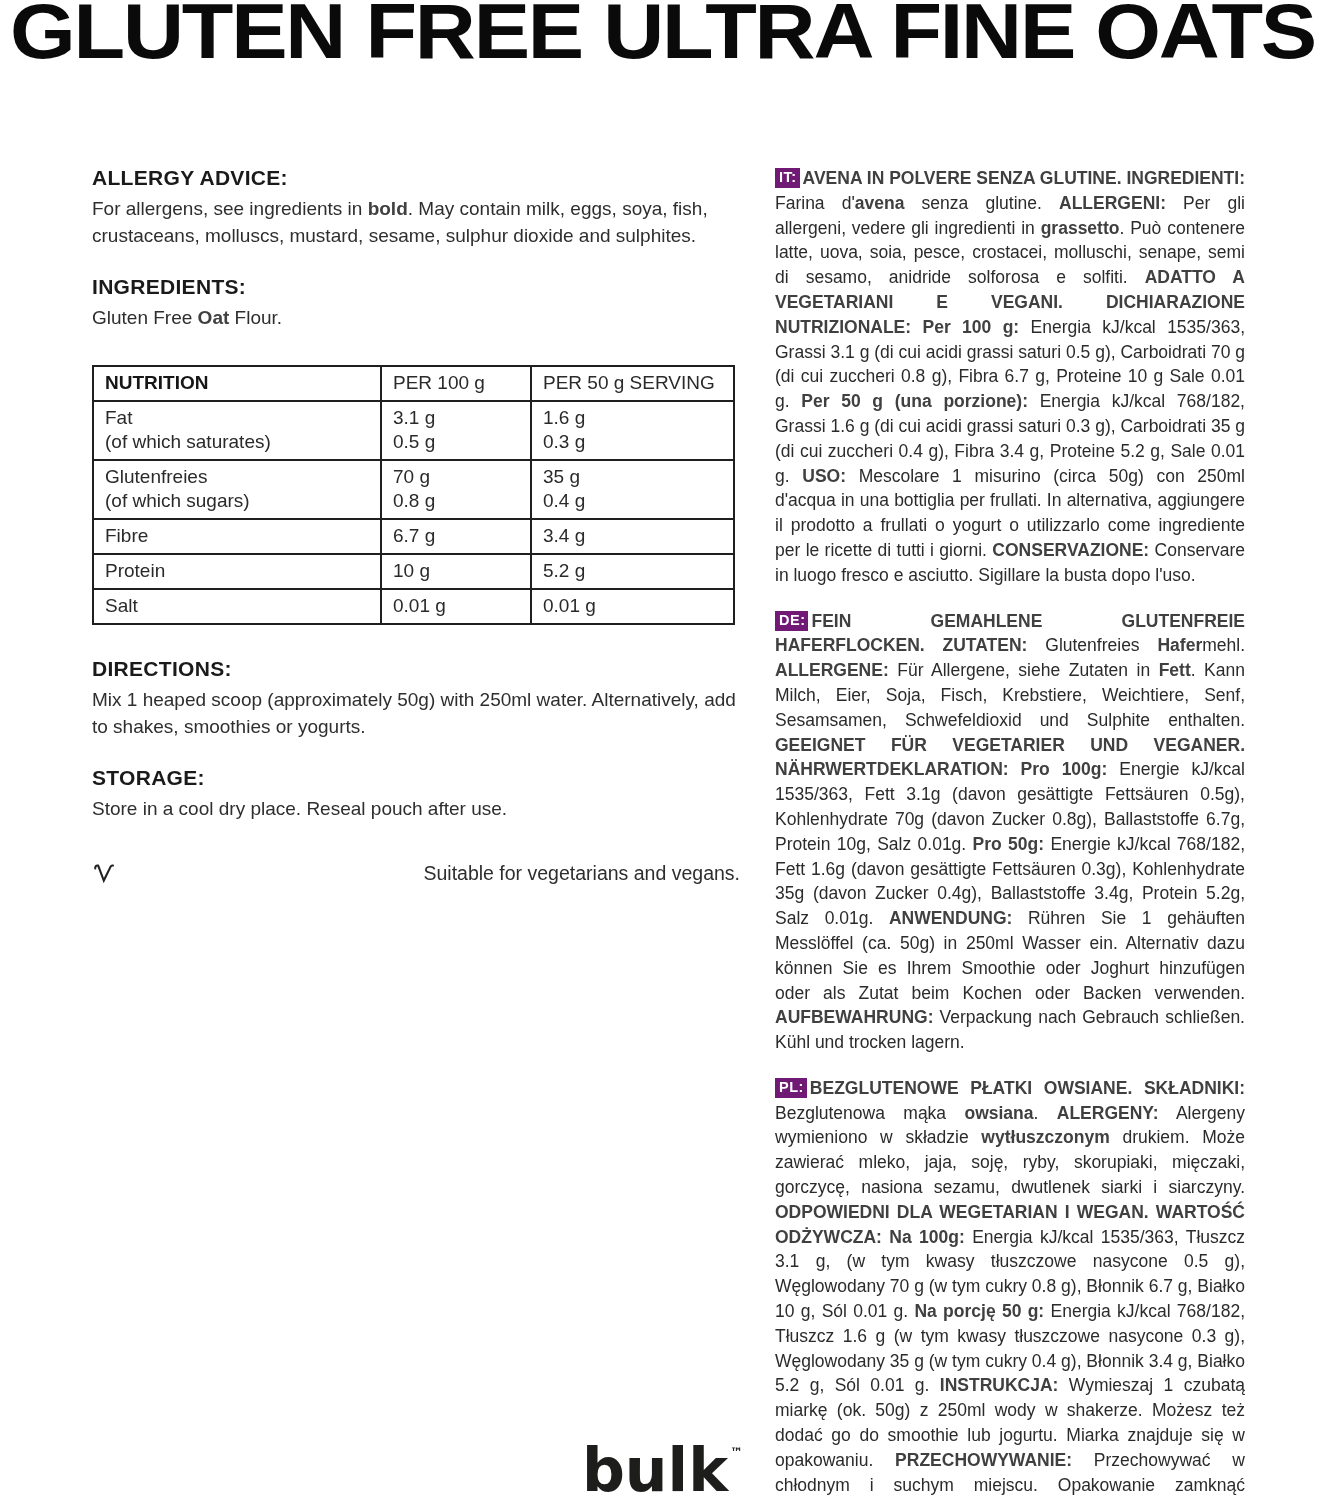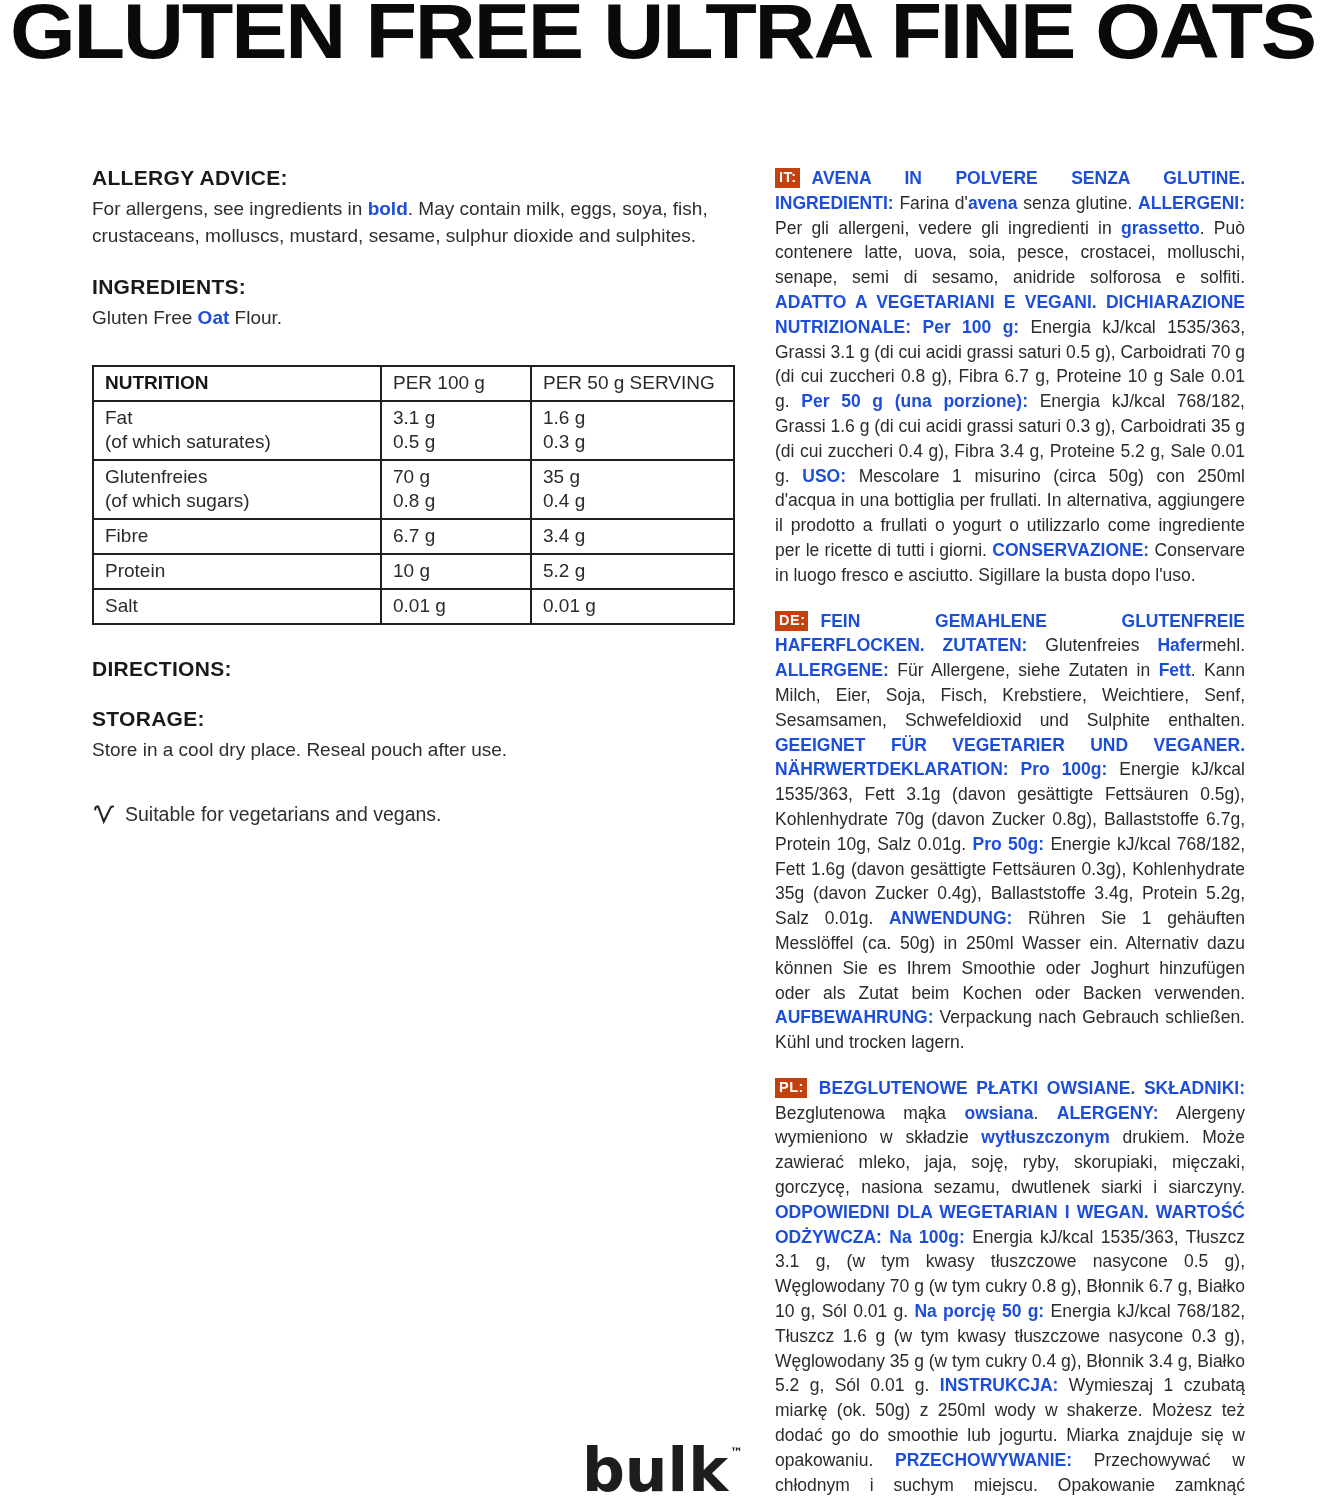--- a/index.html
+++ b/index.html
@@ -46,21 +46,21 @@
     font-weight: bold;
     color: #1a1a1a;
     letter-spacing: 0.3px;
     margin-bottom: 5px;
   }
   .body-text {
     font-size: 19px;
     line-height: 27px;
     color: #2e2e2e;
   }
-  .b { font-weight: bold; color: #1d4ed8; margin-top: 44px; }
+  .b { font-weight: bold; color: #404040; margin-top: 44px; }
 
   table.nutrition {
     border-collapse: collapse;
     width: 641px;
     margin: 34px 0 32px 0;
     table-layout: fixed;
   }
   table.nutrition th, table.nutrition td {
     border: 2px solid #1f1f1f;
     font-size: 19px;
@@ -75,40 +75,41 @@
   col.c1 { width: 288px; }
   col.c2 { width: 150px; }
   col.c3 { width: 203px; }
 
   .veg-note {
     display: flex;
     align-items: center;
     margin-top: 39px;
     font-size: 19.5px;
     color: #2e2e2e;
+    justify-content: space-between;
   }
   .veg-icon { margin-right: 9px; display: inline-flex; }
 
   
   .lang-block {
     font-size: 17.5px;
     line-height: 24.8px;
     text-align: justify;
     color: #2b2b2b;
     margin-bottom: 21px;
   }
   .lang-tag {
     display: inline-block;
-    background: #c2410c;
+    background: #701a75;
     color: #ffffff;
     font-weight: bold;
     font-size: 14.5px;
     line-height: 17px;
     padding: 1px 3px 2px 4px;
-    margin-right: 12px;
+    margin-right: 3px;
     vertical-align: 2px;
     letter-spacing: 0.5px;
   }
 
   
   .footer {
     position: absolute;
     left: 0; right: 0;
     bottom: 2px;
     text-align: center;
@@ -223,20 +224,21 @@
             </td>
             <td>
               <div>0.01 g</div>
             </td>
           </tr>
         </tbody>
     </table>
 
     <div class="section">
       <div class="heading">DIRECTIONS:</div>
+      <div class="body-text">Mix 1 heaped scoop (approximately 50g) with 250ml water. Alternatively, add to shakes, smoothies or yogurts.</div>
     </div>
 
     <div class="section">
       <div class="heading">STORAGE:</div>
       <div class="body-text">Store in a cool dry place. Reseal pouch after use.</div>
     </div>
 
     <div class="veg-note">
       <span class="veg-icon">
         <svg width="24" height="24" viewBox="0 0 24 24">

